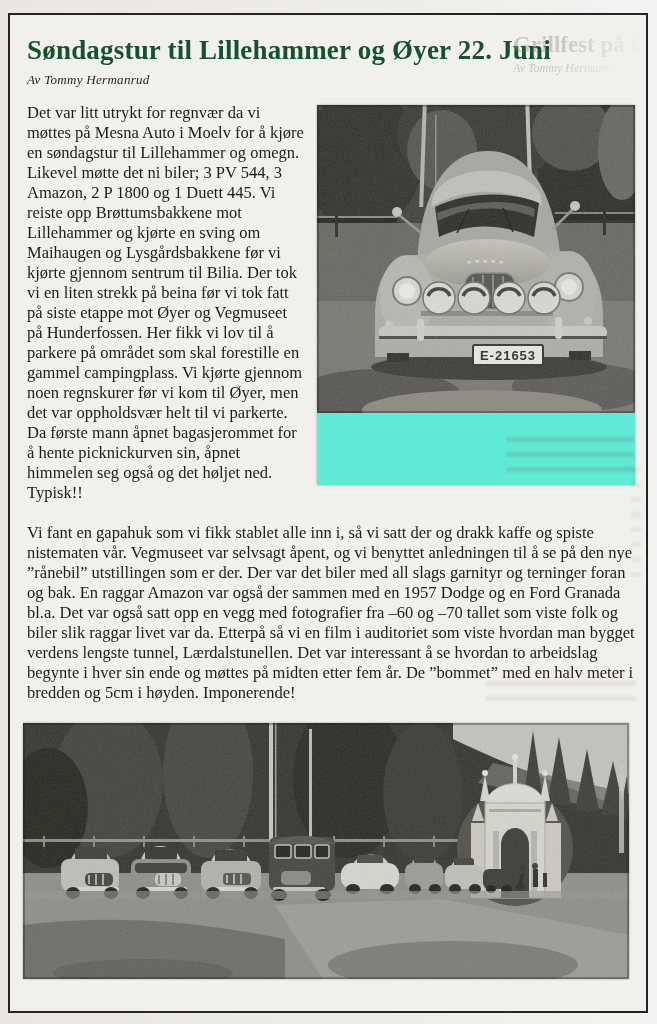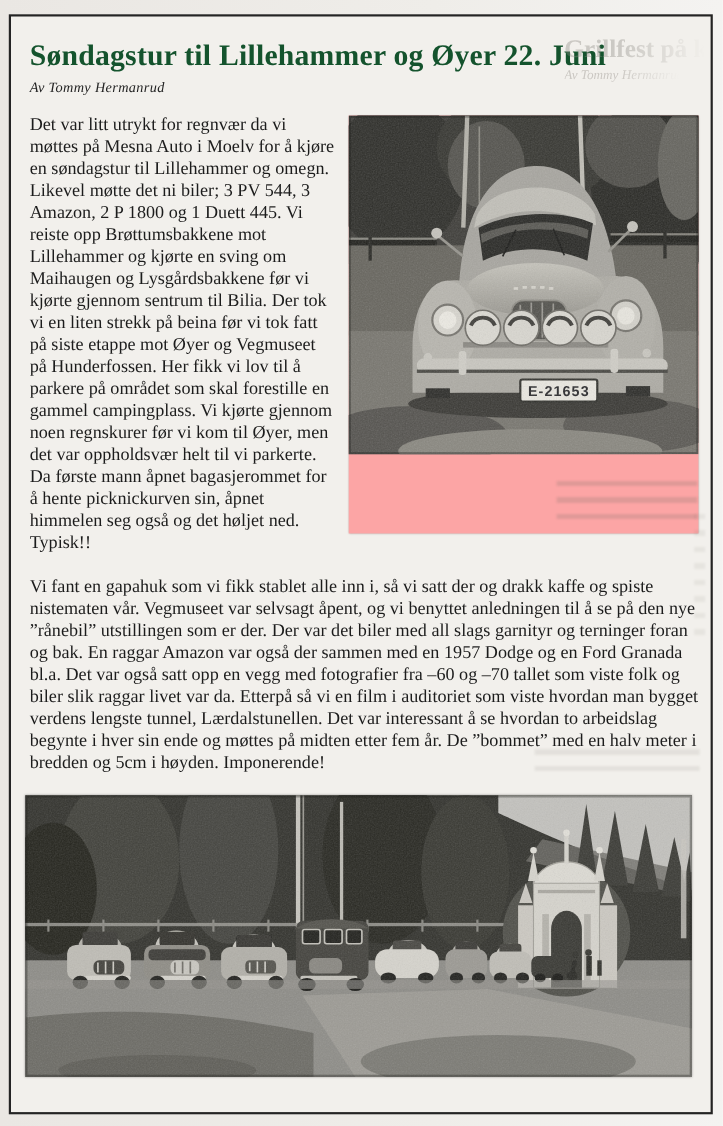--- a/index.html
+++ b/index.html
@@ -23,21 +23,21 @@
   .byline{
     margin:7px 0 0 0;font-style:italic;font-size:13px;color:#242424;letter-spacing:.3px;
   }
   .body-text{
     margin-top:15px;font-size:16.5px;line-height:20px;color:#1c1c1c;
   }
   .body-text p{margin:0 0 20px 0;}
   figure{margin:0;padding:0;}
   .photo1{
     float:right;width:318px;height:380px;margin:2px 0 34px 12px;
-    background:#fca5a5;box-shadow:0 0 2px rgba(0,0,0,.35);
+    background:#5eead4;box-shadow:0 0 2px rgba(0,0,0,.35);
   }
   .photo2{
     clear:both;width:606px;height:256px;margin:4px 0 0 -4px;
     background:#44433f;box-shadow:0 0 2px rgba(0,0,0,.35);
   }
   svg{display:block;}
   
   .ghost-title{
     position:absolute;left:503px;top:17px;width:150px;overflow:hidden;
     font-family:"Liberation Serif",serif;font-weight:700;font-size:23px;

